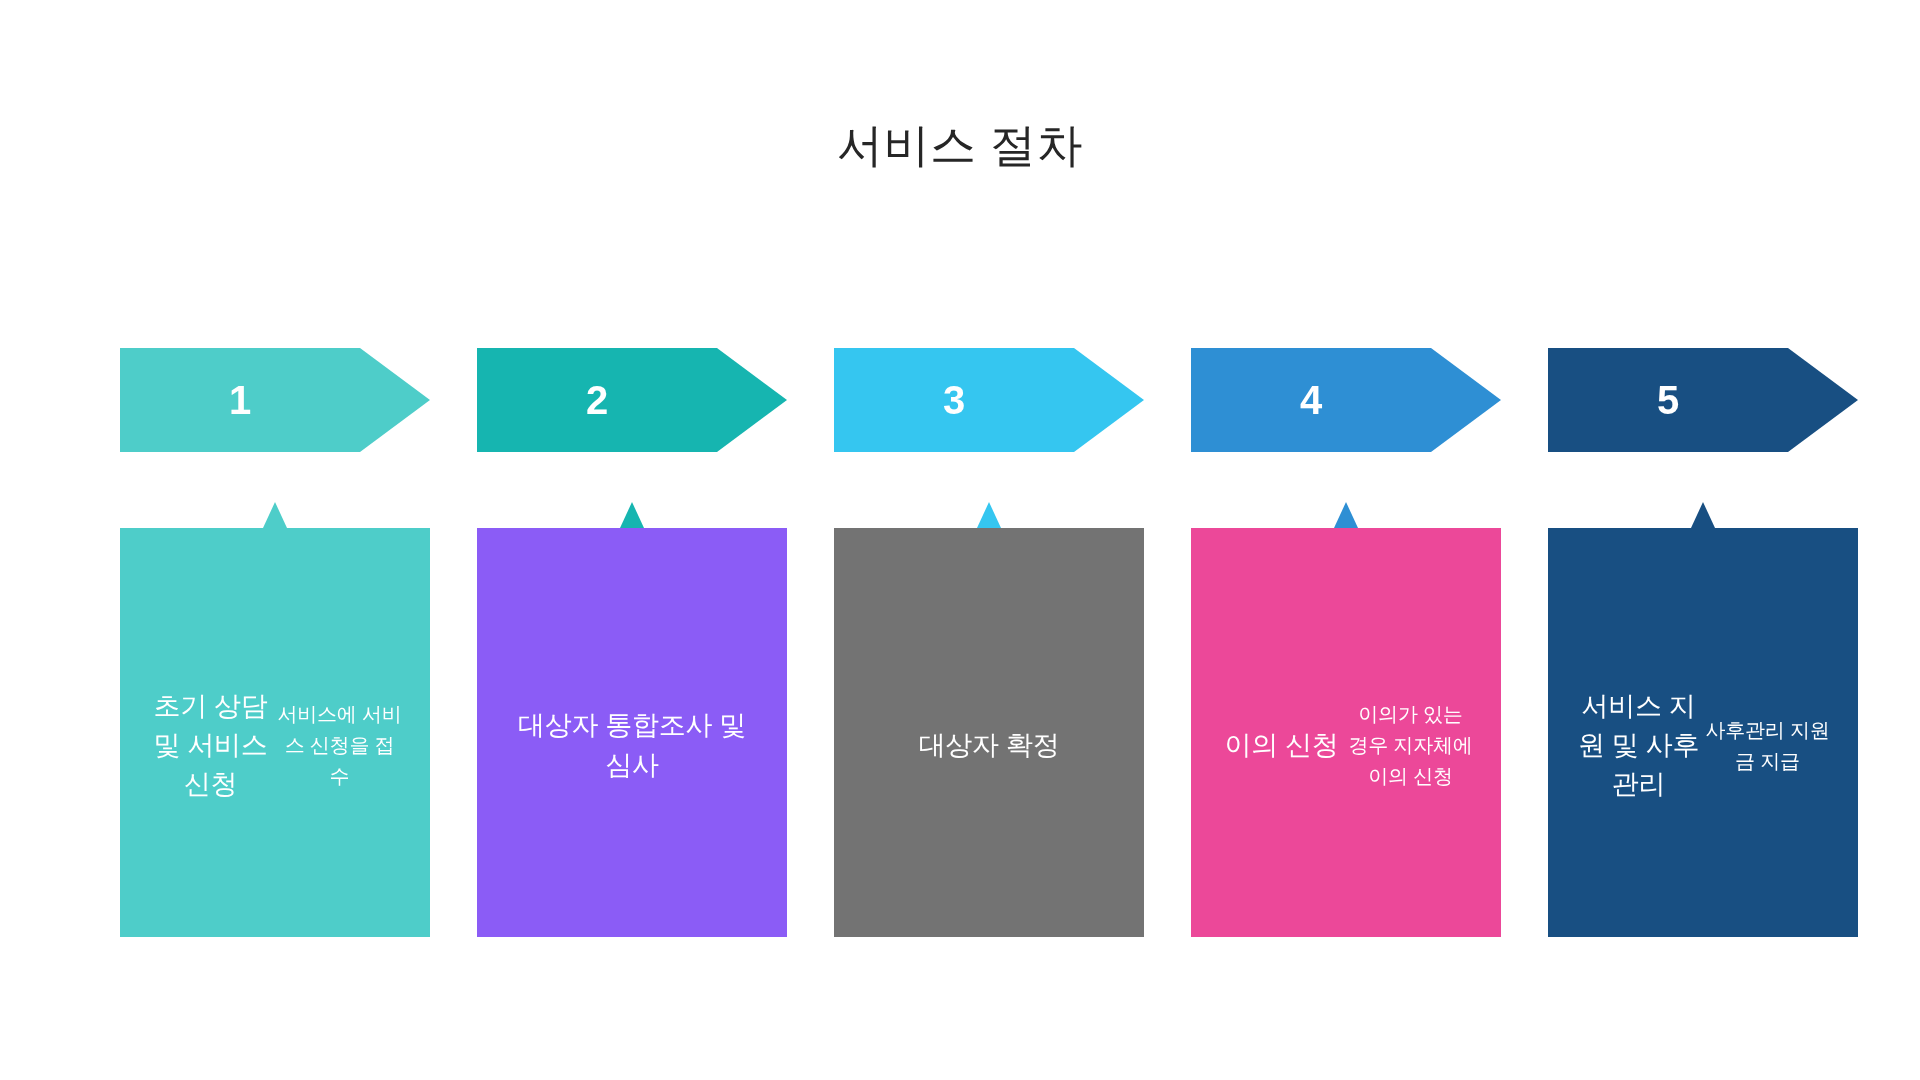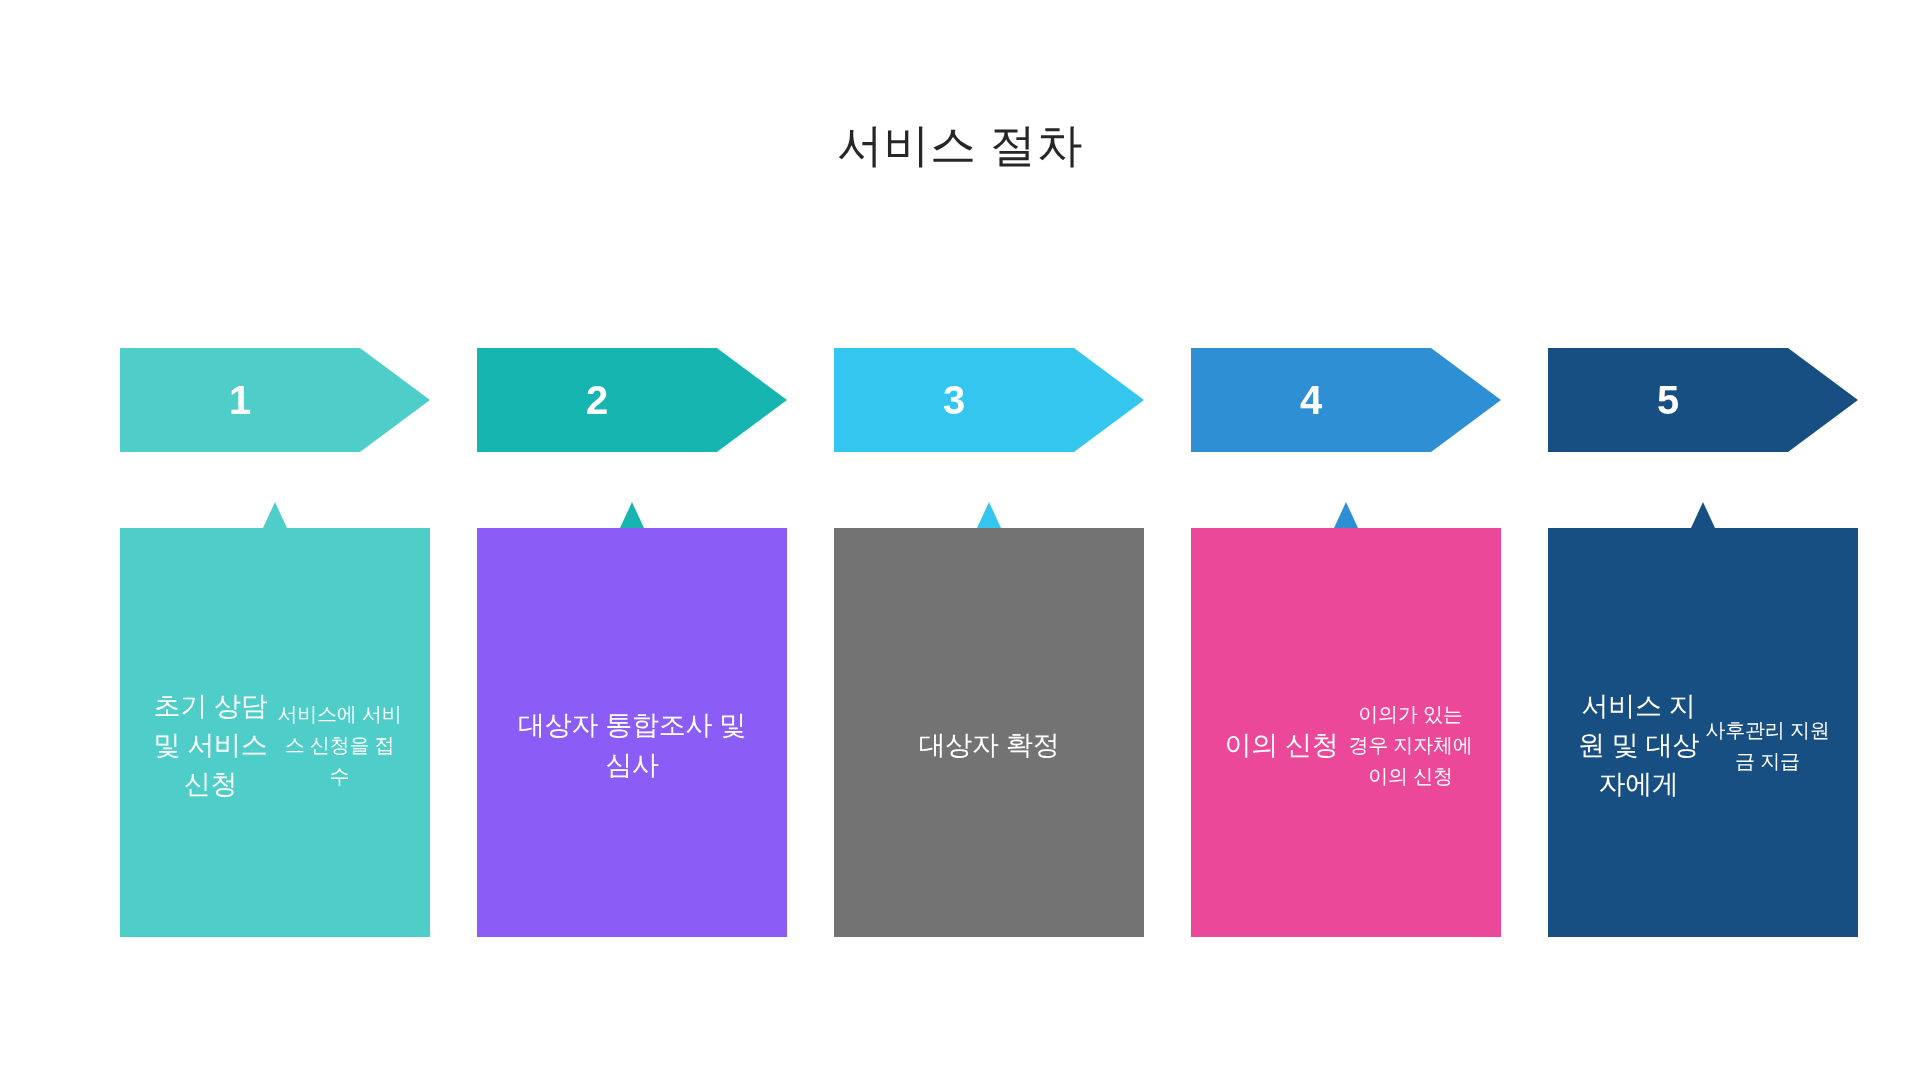--- a/index.html
+++ b/index.html
@@ -185,18 +185,18 @@
 
   <div class="step">
     <div class="chevron">
       <div class="chevron-shape" style="background: rgb(24, 79, 130);"></div>
       <span class="chevron-number">5</span>
     </div>
     <div class="connector">
       <div class="connector-tip" style="border-bottom: 26px solid rgb(24, 79, 130);"></div>
     </div>
     <div class="card" style="background: rgb(24, 79, 130);">
-      <div class="card-title">서비스 지원 및 대상자에게</div>
+      <div class="card-title">서비스 지원 및 사후관리</div>
       <div class="card-desc">사후관리 지원금 지급</div>
     </div>
   </div>
 
 </div>
 
 </body></html>

